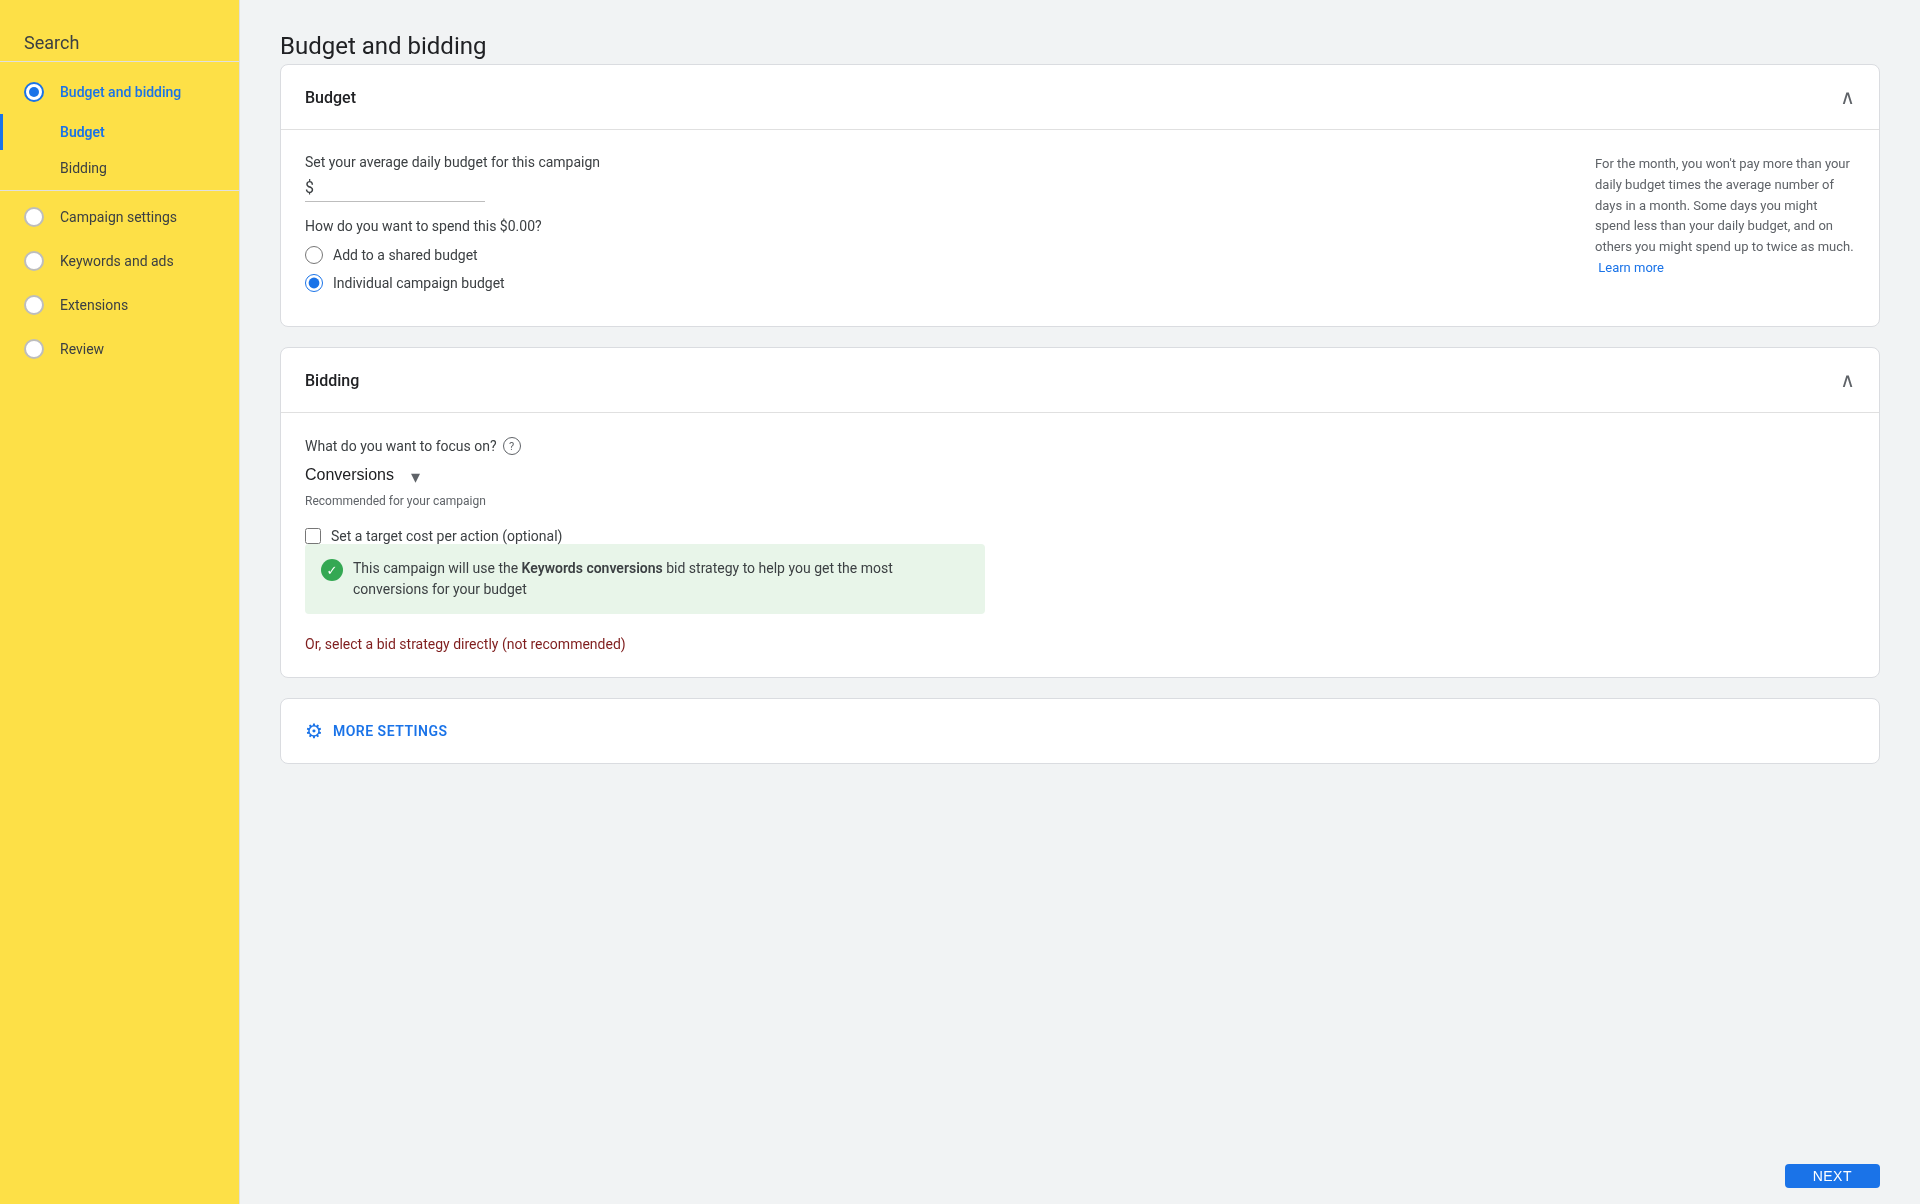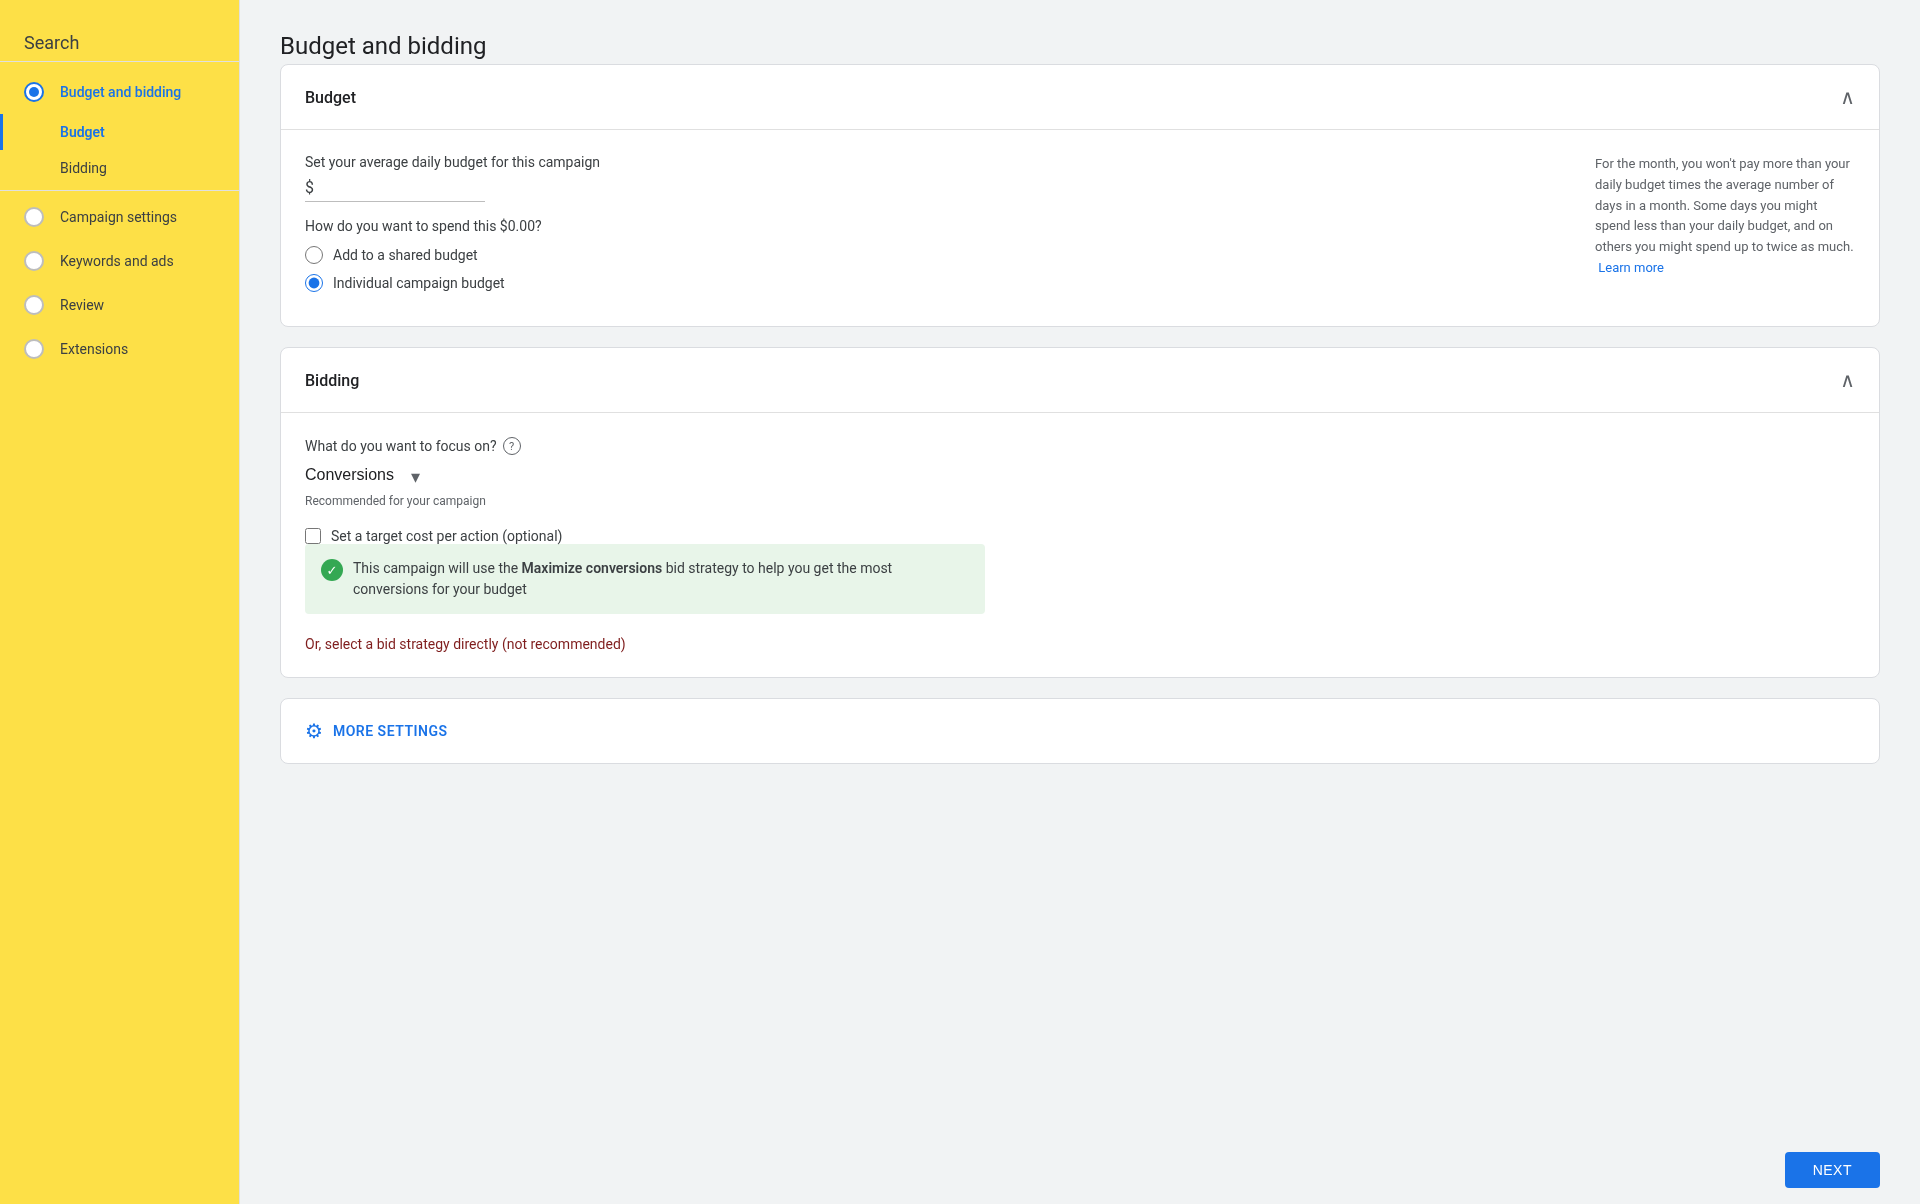--- a/index.html
+++ b/index.html
@@ -316,21 +316,21 @@
     .footer-bar {
       display: flex;
       justify-content: flex-end;
       padding: 16px 40px;
     }
     .next-btn {
       background: #1a73e8;
       color: #fff;
       border: none;
       border-radius: 4px;
-      padding: 10px 28px;
+      padding: 4px 28px;
       font-size: 14px;
       font-weight: 500;
       cursor: pointer;
       letter-spacing: 0.5px;
     }
 
     
     .sidebar-search-area {
       padding: 16px 24px 8px;
       font-size: 18px;
@@ -365,26 +365,26 @@
     <span class="label">Campaign settings</span>
   </div>
 
   <div class="sidebar-item">
     <div class="circle"></div>
     <span class="label">Keywords and ads</span>
   </div>
 
   <div class="sidebar-item">
     <div class="circle"></div>
-    <span class="label">Review</span>
+    <span class="label">Extensions</span>
   </div>
 
   <div class="sidebar-item">
     <div class="circle"></div>
-    <span class="label">Extensions</span>
+    <span class="label">Review</span>
   </div>
 </div>
 
 <div style="flex:1; display:flex; flex-direction:column;">
   <div class="main">
     <h1 class="page-title">Budget and bidding</h1>
 
     <div class="card">
       <div class="card-header">
         <span class="card-header-title">Budget</span>
@@ -431,21 +431,21 @@
         <div class="recommended-text">Recommended for your campaign</div>
 
         <div class="checkbox-row">
           <input type="checkbox" class="checkbox-input" style="">
           <span class="checkbox-label">Set a target cost per action (optional)</span>
         </div>
 
         <div class="info-banner">
           <div class="check-circle">✓</div>
           <div class="info-banner-text">
-            <span>This campaign will use the </span><strong>Maximize conversions</strong><span> bid strategy to help you get the most conversions for your budget</span>
+            <span>This campaign will use the </span><strong>Keywords conversions</strong><span> bid strategy to help you get the most conversions for your budget</span>
           </div>
         </div>
 
         <a class="alt-strategy-link">Or, select a bid strategy directly (not recommended)</a>
       </div>
     </div>
 
     <div class="more-settings-card">
       <span class="gear-icon">⚙</span>
       <span class="more-settings-label">MORE SETTINGS</span>

